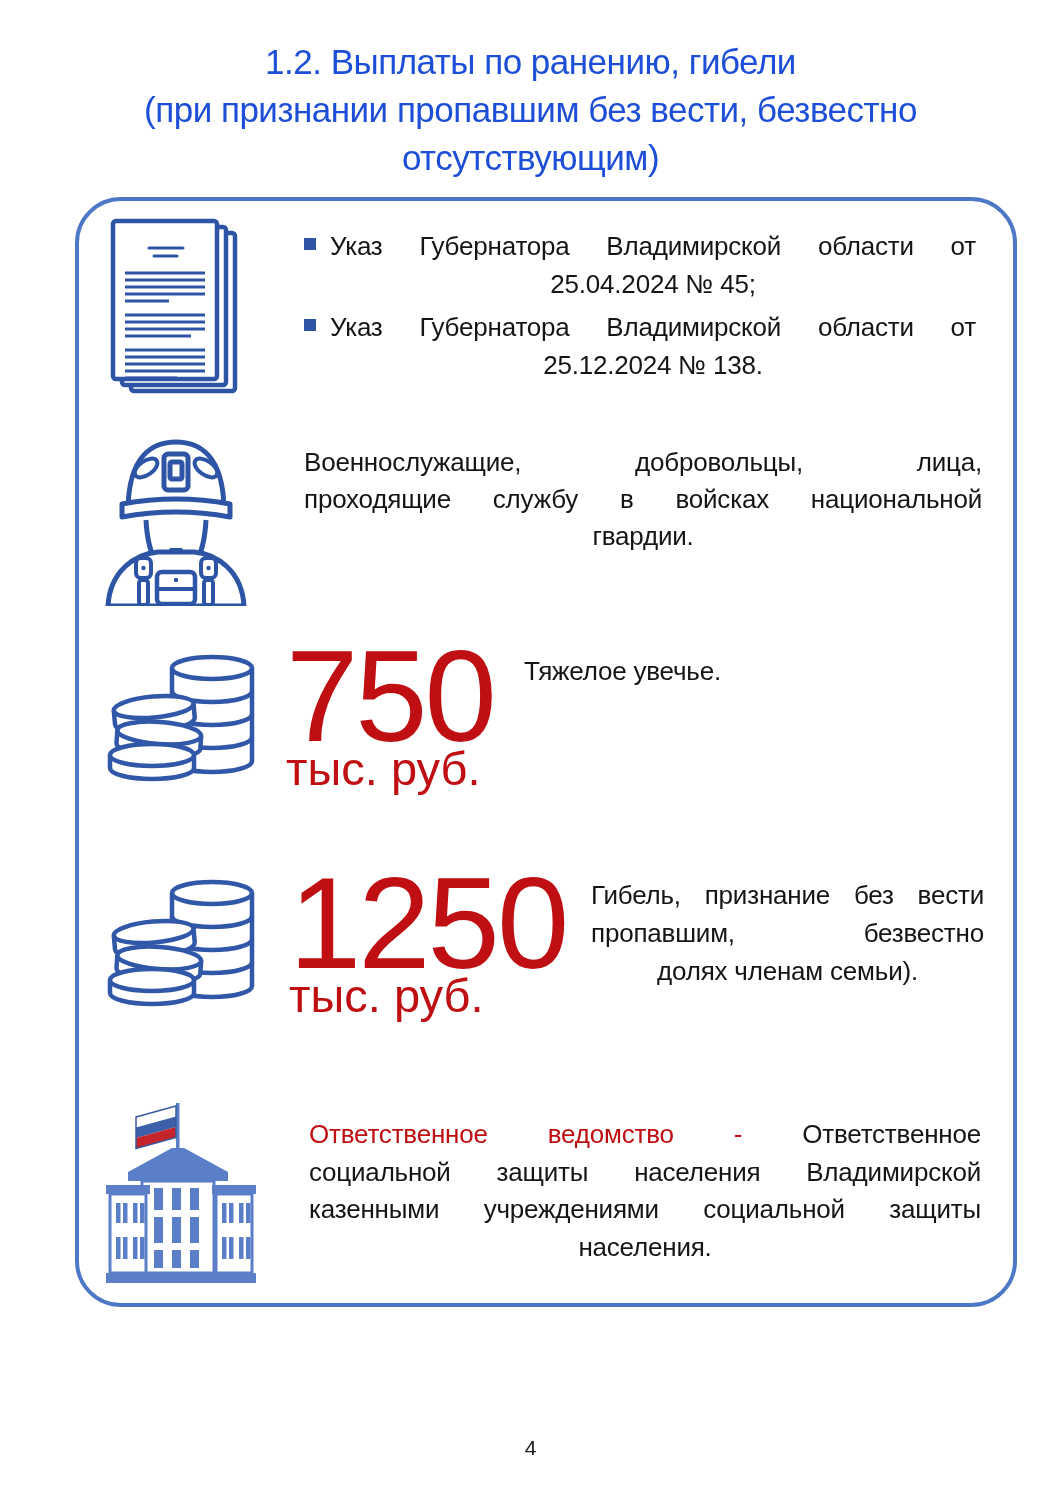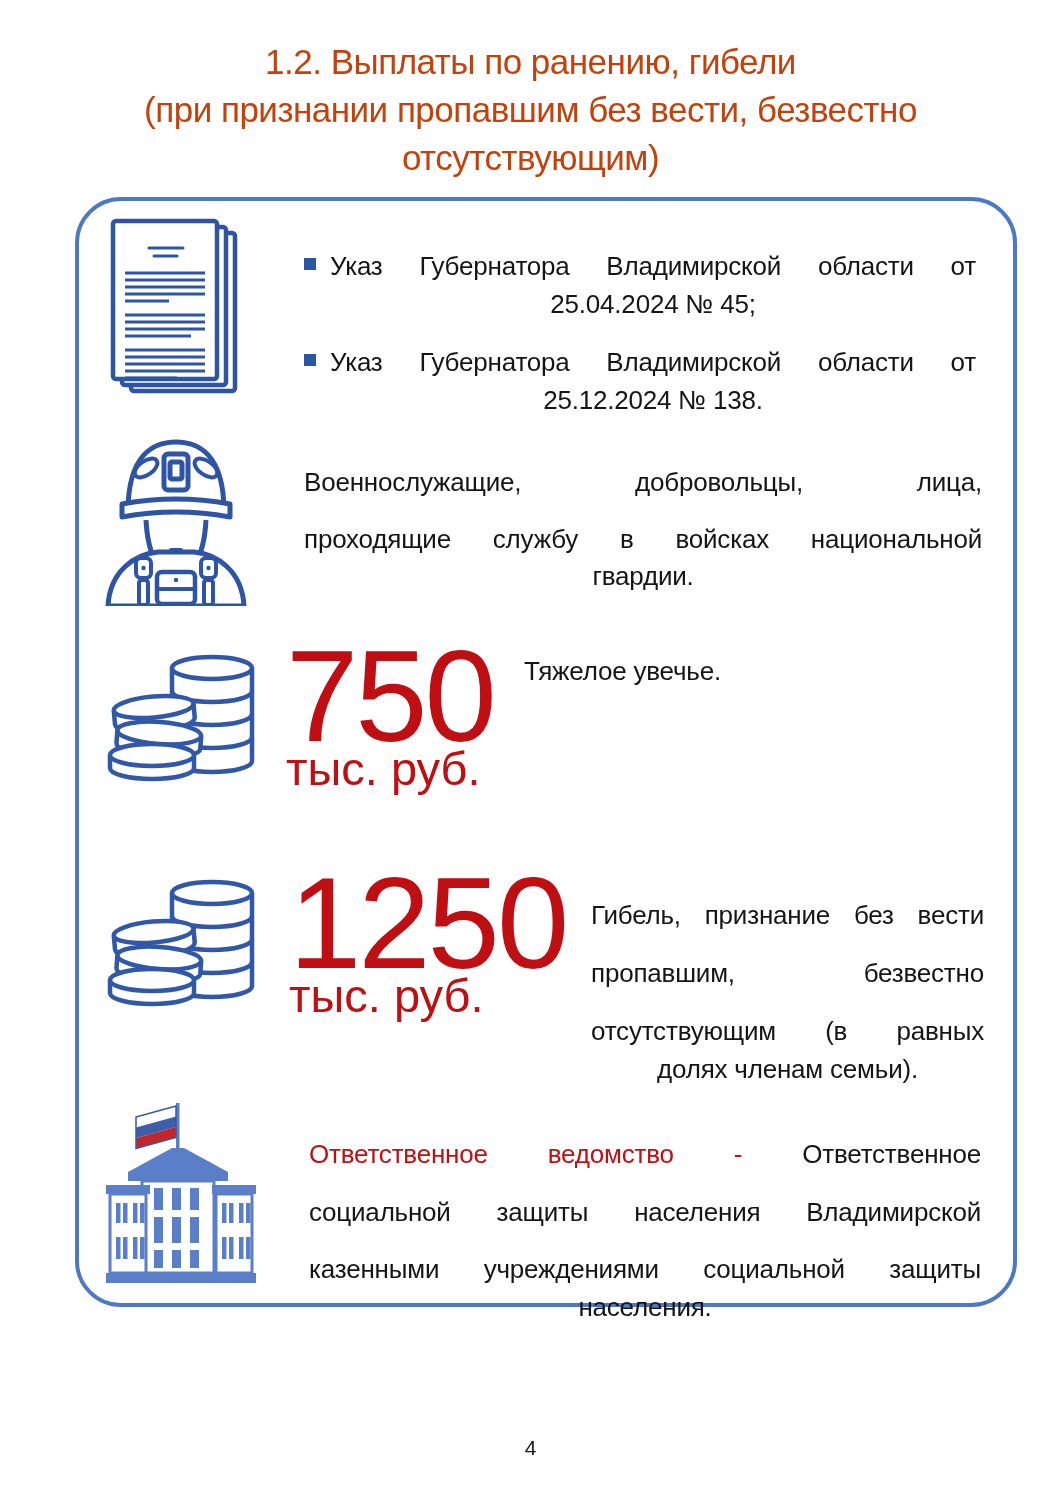--- a/index.html
+++ b/index.html
@@ -4,32 +4,32 @@
 <style>
   html,body{margin:0;padding:0;}
   body{
     width:1061px;height:1500px;position:relative;background:#ffffff;
     font-family:"Liberation Sans","DejaVu Sans",sans-serif;color:#1b1b1b;
     overflow:hidden;
   }
   
   .title{
     position:absolute;top:38px;left:0;width:100%;
-    text-align:center;color:#c2410c;font-size:35px;line-height:48px;
+    text-align:center;color:#1d4ed8;font-size:35px;line-height:48px;
     letter-spacing:-0.5px;
   }
   
   .panel{
     position:absolute;left:75px;top:197px;width:942px;height:1110px;
     border:4px solid #4c78c5;border-radius:46px;box-sizing:border-box;
   }
   .abs{position:absolute;}
   
   .txt{font-size:26px;line-height:38px;color:#151515;letter-spacing:-0.2px;}
-  .jline{text-align:justify;text-align-last:justify;margin-top:20px;}
+  .jline{text-align:justify;text-align-last:justify;}
   .jlast{text-align:center;}
   
   .decrees{left:225px;top:26px;width:672px;}
   .ditem{position:relative;padding-left:26px;margin-bottom:5px;}
   .sq{position:absolute;left:0;top:11px;width:12px;height:12px;background:#2e55a5;}
   
   .benef{left:225px;top:243px;width:678px;line-height:37px;}
   
   .amountwrap{color:#bf0f12;}
   .amount{font-size:130px;line-height:130px;letter-spacing:-3px;}
@@ -185,21 +185,20 @@
       <ellipse cx="50" cy="108" rx="42" ry="11"></ellipse>
     </g>
   </svg>
   <div class="abs amountwrap amt1250">
     <div class="amount">1250</div>
     <div class="unit">тыс. руб.</div>
   </div>
   <div class="abs txt desc1250">
     <div class="jline">Гибель, признание без вести</div>
     <div class="jline">пропавшим, безвестно</div>
-    <div class="jline">отсутствующим (в равных</div>
     <div class="jlast">долях членам семьи).</div>
   </div>
 
   <svg class="abs icon ic-building" width="150" height="182" viewBox="0 0 150 182">
     <rect x="70" y="2" width="3.5" height="50" fill="#5b7ec8"></rect>
     <polygon points="30,16 70,5 70,15.5 30,26.5" fill="#ffffff"></polygon>
     <polygon points="30,26.5 70,15.5 70,26 30,37" fill="#3c5fa9"></polygon>
     <polygon points="30,37 70,26 70,36.5 30,47.5" fill="#c4252b"></polygon>
     <polygon points="30,16 70,5 70,36.5 30,47.5" fill="none" stroke="#39599f" stroke-width="1.5"></polygon>
     <polygon points="22,80 22,71 66,47 78,47 122,71 122,80" fill="#5b7ec8"></polygon>

